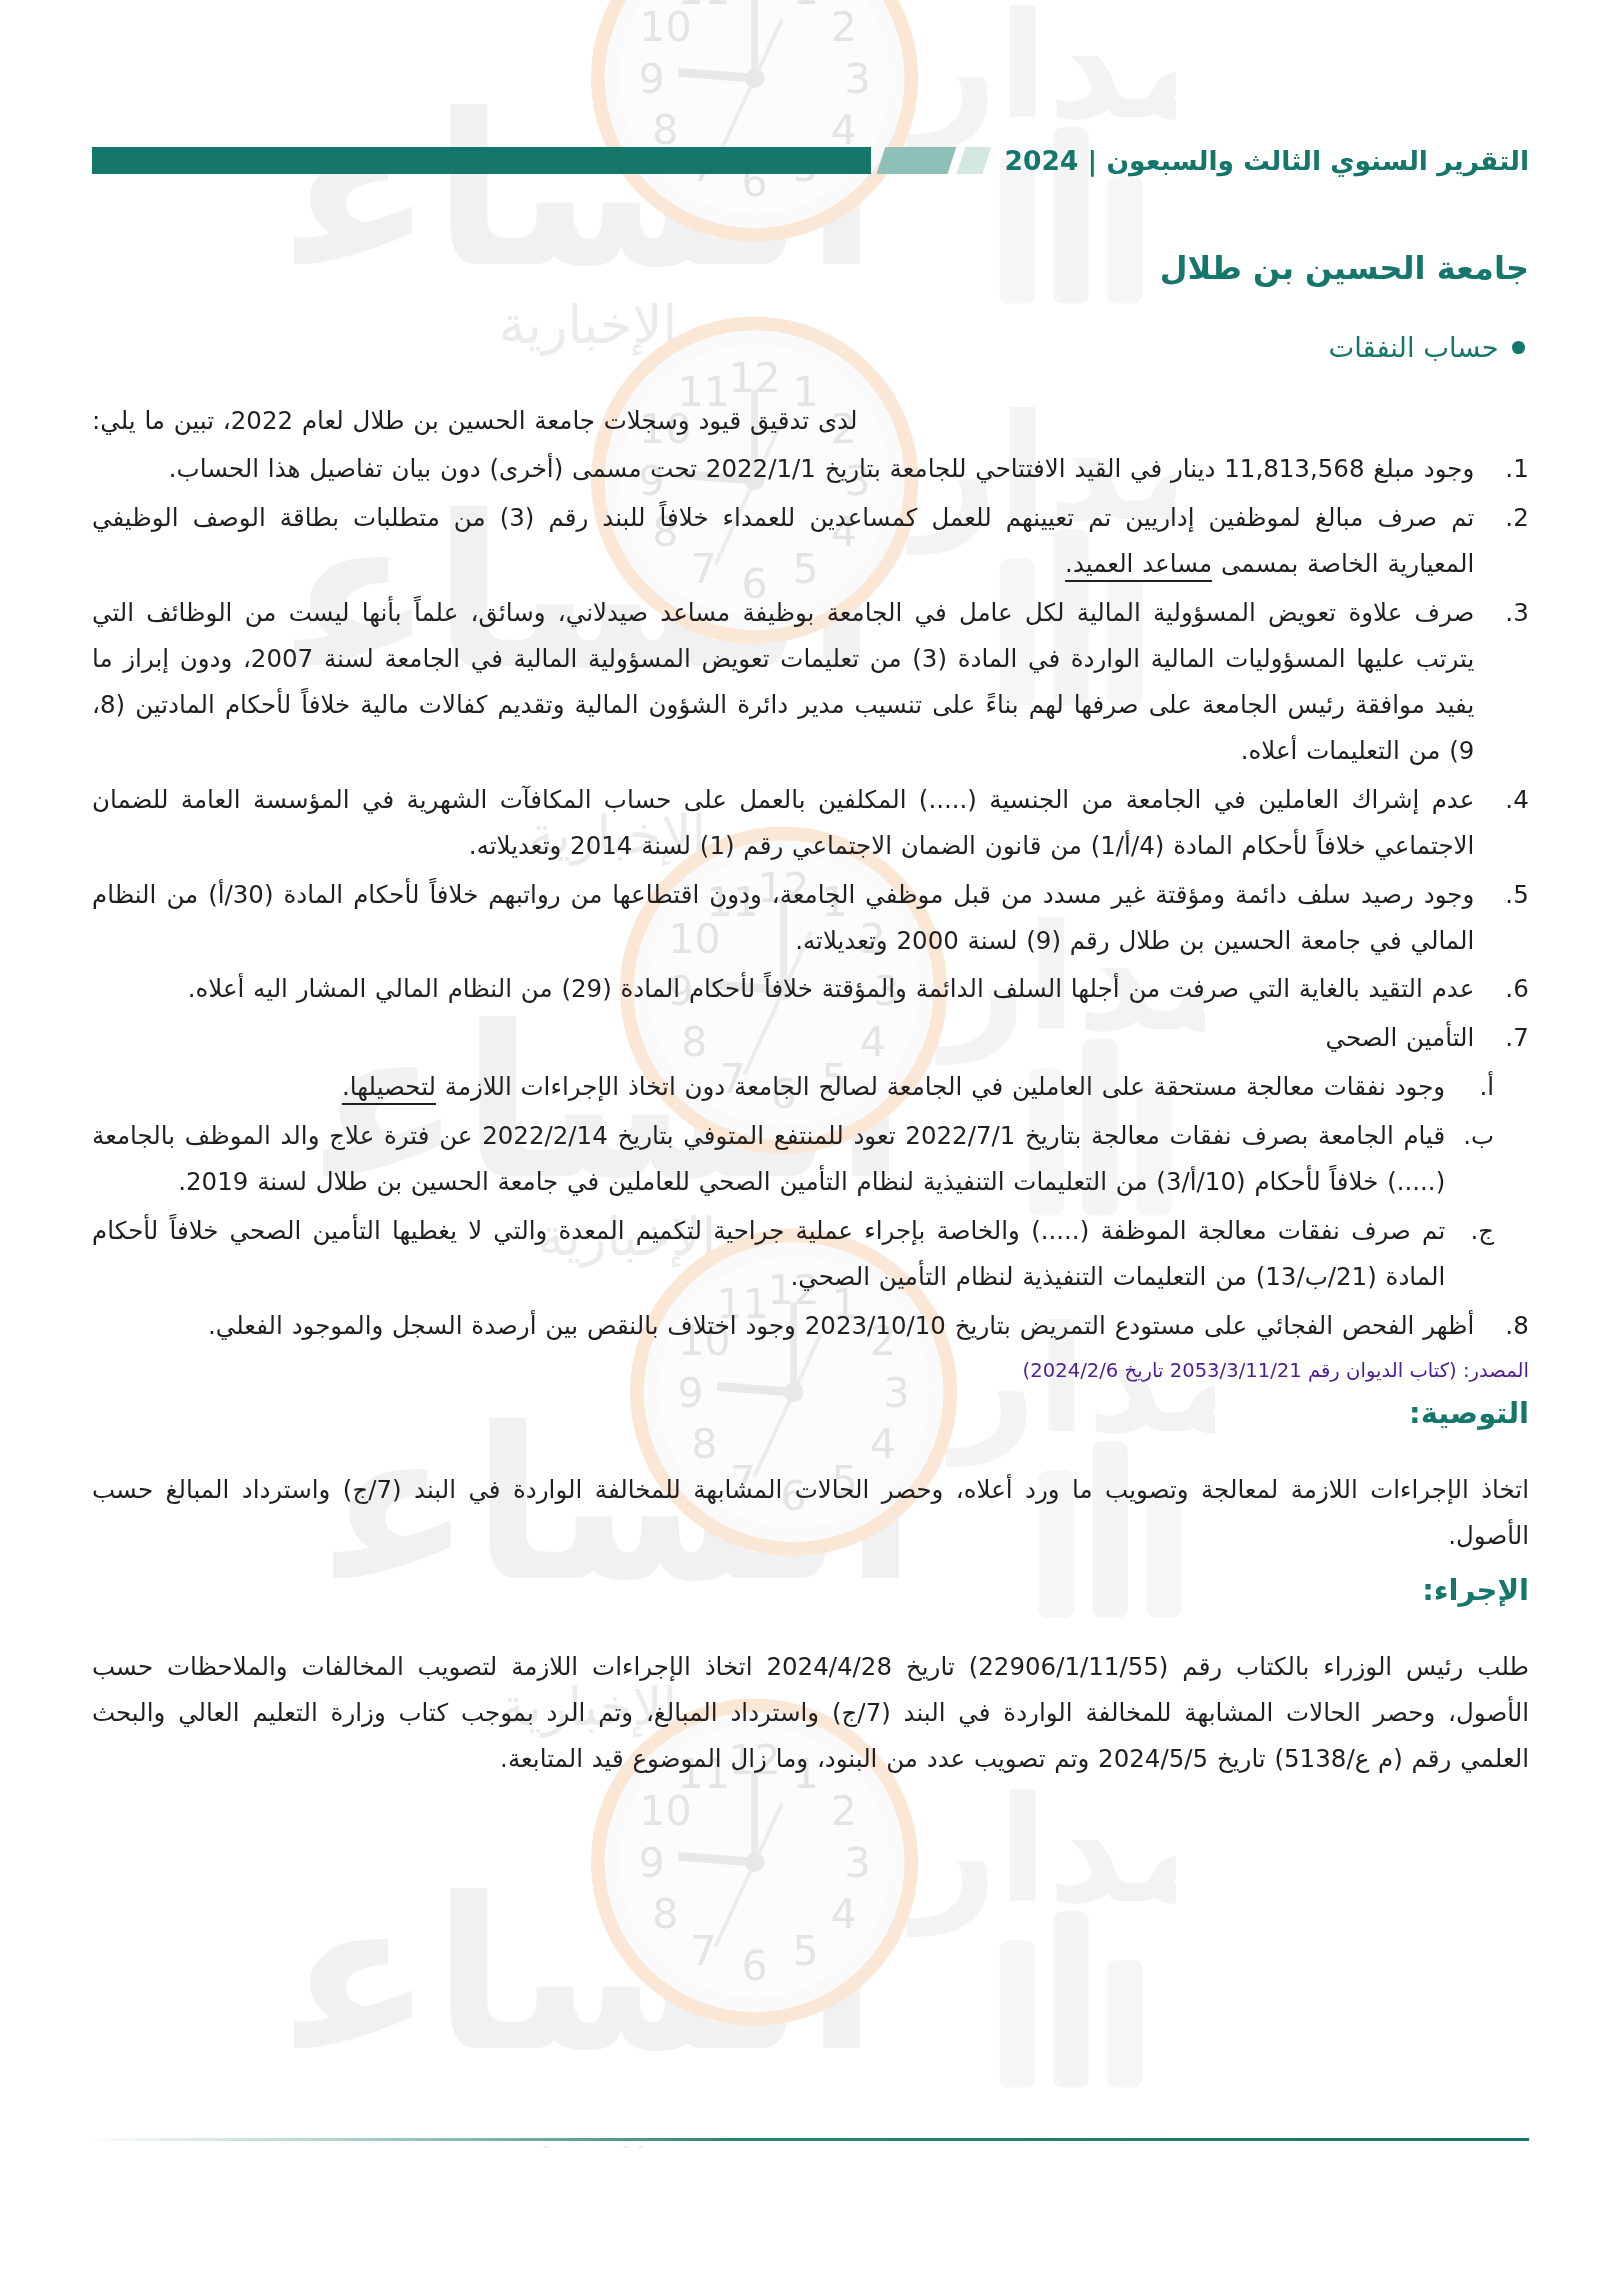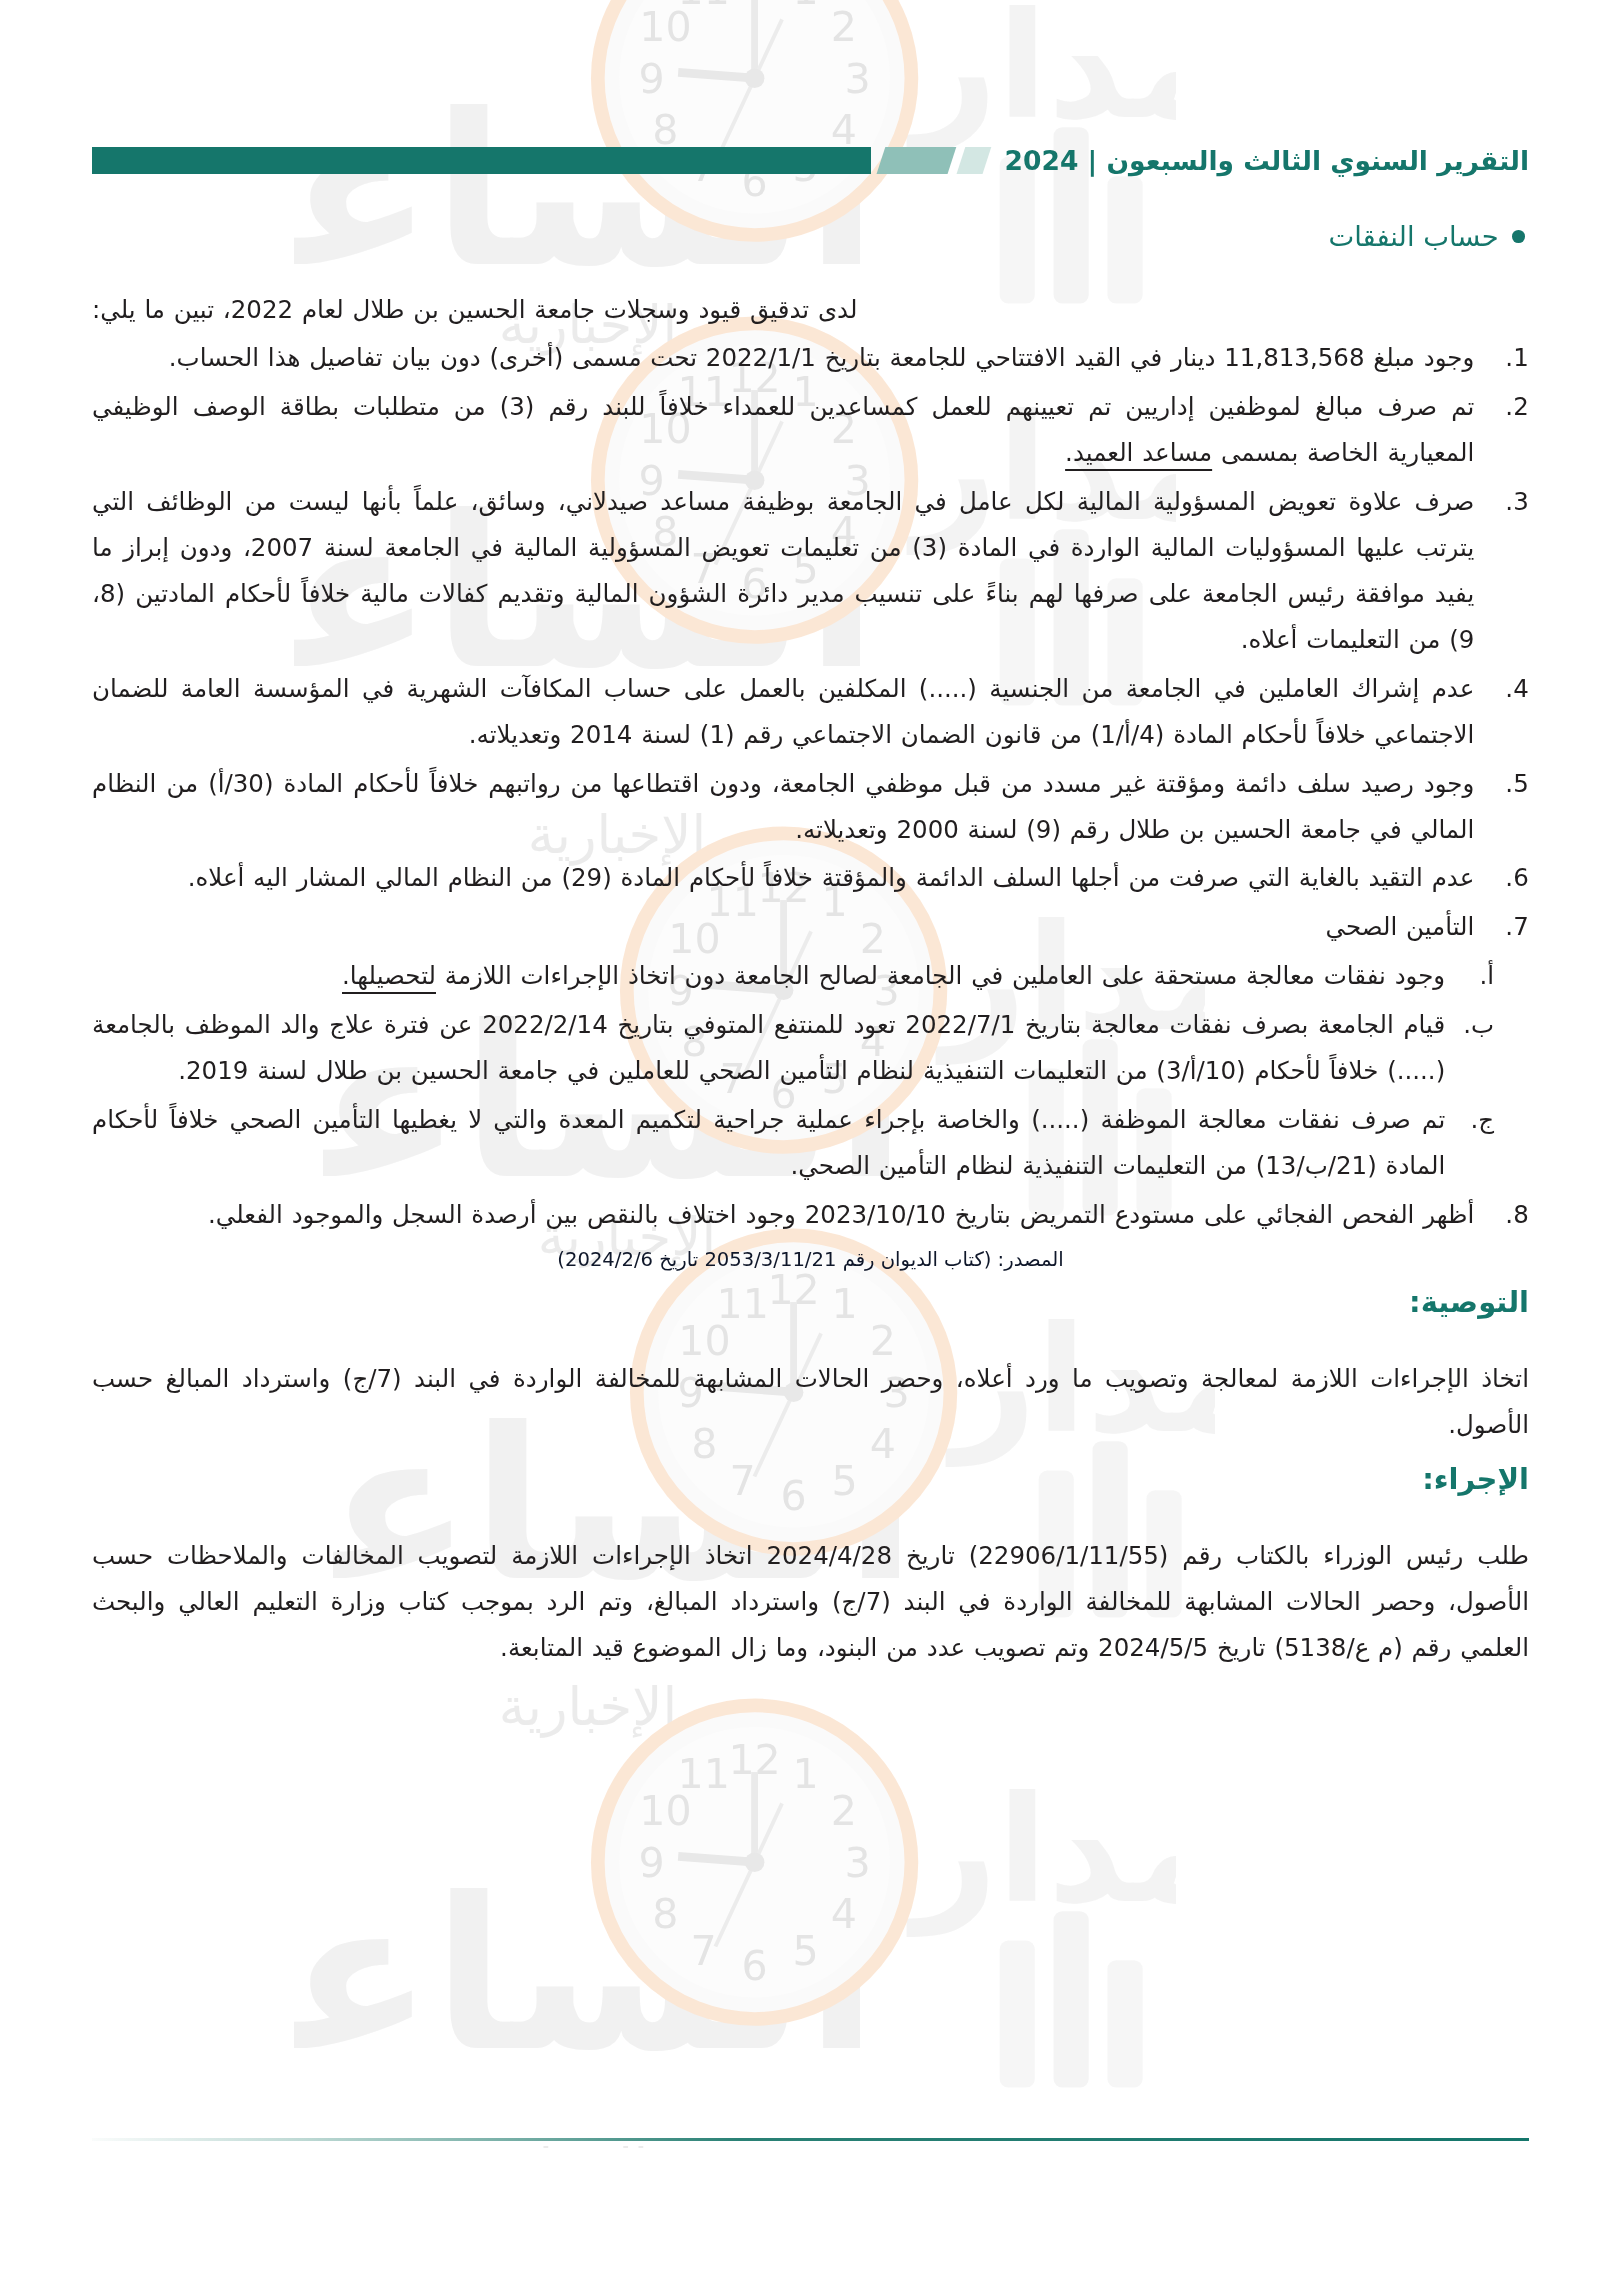--- a/index.html
+++ b/index.html
@@ -28,21 +28,21 @@
   .dot{width:12.7px;height:12.7px;border-radius:50%;background:#15766b;flex:none;}
   .bodytxt{font-size:24.5px;line-height:46px;letter-spacing:0.2px;word-spacing:1px;color:#211e1f;}
   .intro{margin-top:35px;text-align:left;}
   .ol{margin-top:2px;}
   .li{display:flex;align-items:flex-start;margin-bottom:2.9px;}
   .mk{flex:none;width:41px;text-align:right;margin-left:13.7px;}
   .tx{flex:1;min-width:0;text-align:justify;text-justify:inter-word;}
   .sub{margin-right:35px;}
   .sub .mk{width:37px;margin-left:11.8px;}
   .u{text-decoration:underline;text-decoration-thickness:2px;text-underline-offset:7.8px;}
-  .source{margin-top:9.8px;font-size:19.6px;color:#0f172a;text-align:center;}
+  .source{margin-top:9.8px;font-size:19.6px;color:#4c1d95;text-align:right;}
   .h2{margin-top:14px;font-size:29px;font-weight:bold;color:#15766b;}
   .para{margin-top:37px;text-align:justify;text-justify:inter-word;}
   .foot-line{position:absolute;left:92px;right:92px;top:2138px;height:2.9px;z-index:2;
     background:linear-gradient(to left,#15766b 0%,#2a8175 55%,#bcd8d3 85%,rgba(188,216,211,.08) 100%);}
   .pagenum{position:absolute;top:2154px;right:125px;font-size:34px;color:#211e1f;z-index:2;}
 </style>
 </head>
 <body>
 
 <div class="page">
@@ -103,20 +103,21 @@
 
   <div class="content">
 
     <div class="hdr">
       <span class="hdr-title">التقرير السنوي الثالث والسبعون | 2024</span>
       <span class="seg seg-light"></span>
       <span class="seg seg-mid"></span>
       <span class="seg seg-dark"></span>
     </div>
 
+    <div class="entity">جامعة الحسين بن طلال</div>
 
     <div class="bullet-h">
       <span class="dot"></span>
       <span>حساب النفقات</span>
     </div>
 
     <div class="bodytxt intro">لدى تدقيق قيود وسجلات جامعة الحسين بن طلال لعام 2022، تبين ما يلي:</div>
 
     <div class="bodytxt ol">
 

